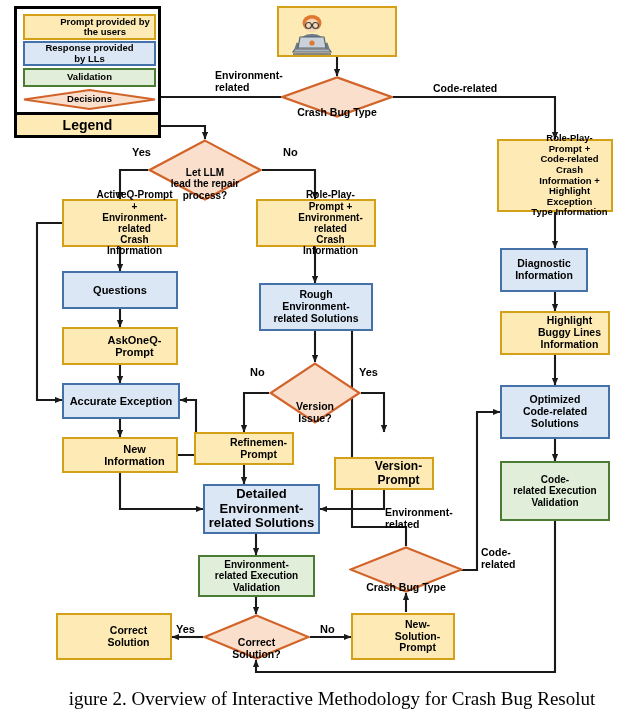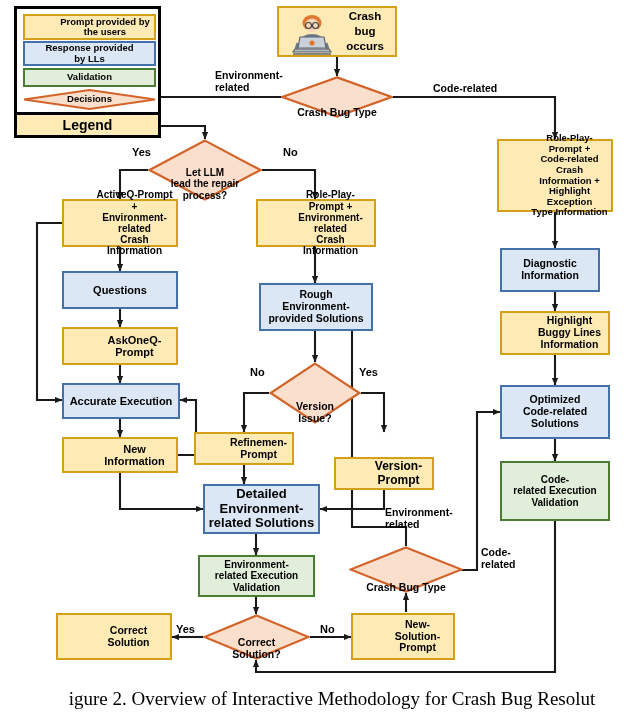--- a/index.html
+++ b/index.html
@@ -297,23 +297,20 @@
       <path d="M12,30 q2,-9 13,-9 q11,0 13,9 l0,4 l-26,0 z" fill="#6b7a8a"></path>
 
       <path d="M11,30 l-2,6 M39,30 l2,6" stroke="#6b7a8a" stroke-width="3" fill="none"></path>
 
       <path d="M13,24 l24,0 l2,11 l-28,0 z" fill="#c9d2da" stroke="#5a6470" stroke-width="1.2"></path>
       <circle cx="25" cy="30" r="2.6" fill="#e0772f"></circle>
 
       <path d="M8,36 l34,0 l2,3 l-38,0 z" fill="#aeb7c0" stroke="#5a6470" stroke-width="1.2"></path>
       <line x1="6" y1="41" x2="44" y2="41" stroke="#5a6470" stroke-width="1.6"></line>
     </svg>
-    <span class="boxtext">Crash
-bug
-occurs</span>
   </div>
 
   <div class="decision" id="cbt-top" style="left:281px; top:76px; width:112px; height:42px; font-size:10.5px;">
     <svg class="dshape" viewBox="0 0 112 42" preserveAspectRatio="none">
       <polygon points="56,1.4 110.6,21 56,40.6 1.4,21" fill="#fadfcc" stroke="#d2642a" stroke-width="2.2"></polygon>
     </svg>
     <span class="dlabel">Crash Bug Type</span>
   </div>
 
   <div class="decision" id="let-llm" style="left:148px; top:139px; width:114px; height:62px; font-size:10px;">
@@ -333,37 +330,37 @@
 
   <div class="node response" style="left:62px; top:271px; width:116px; height:38px; font-size:11px;">
     <span>Questions</span>
   </div>
 
   <div class="node prompt" style="left:62px; top:327px; width:116px; height:38px; font-size:11px;">
     <span>AskOneQ-Prompt</span>
   </div>
 
   <div class="node response" style="left:62px; top:383px; width:118px; height:36px; font-size:11px;">
-    <span>Accurate Execution</span>
+    <span>Accurate Exception</span>
   </div>
 
   <div class="node prompt" style="left:62px; top:437px; width:116px; height:36px; font-size:11px;">
     <span>New Information</span>
   </div>
 
   <div class="node prompt" style="left:256px; top:199px; width:120px; height:48px; font-size:10px;">
     <span>Role-Play-Prompt +
 Environment-related
 Crash Information</span>
   </div>
 
   <div class="node response" style="left:259px; top:283px; width:114px; height:48px; font-size:10.5px;">
     <span>Rough
 Environment-
-provided Solutions</span>
+related Solutions</span>
   </div>
 
   <div class="decision" id="version-issue" style="left:269px; top:362px; width:92px; height:62px; font-size:10.5px;">
     <svg class="dshape" viewBox="0 0 92 62" preserveAspectRatio="none">
       <polygon points="46,1.6 90.4,31 46,60.4 1.6,31" fill="#fadfcc" stroke="#d2642a" stroke-width="2.2"></polygon>
     </svg>
     <span class="dlabel">Version
 Issue?</span>
   </div>
 
@@ -412,21 +409,21 @@
   </div>
 
   <div class="node prompt" style="left:497px; top:139px; width:116px; height:73px; font-size:9.5px;">
     <span>Role-Play-Prompt +
 Code-related Crash
 Information +
 Highlight Exception
 Type Information</span>
   </div>
 
-  <div class="node response" style="left:500px; top:248px; width:100px; height:44px; font-size:10.5px;">
+  <div class="node response" style="left:500px; top:248px; width:88px; height:44px; font-size:10.5px;">
     <span>Diagnostic
 Information</span>
   </div>
 
   <div class="node prompt" style="left:500px; top:311px; width:110px; height:44px; font-size:10.5px;">
     <span>Highlight
 Buggy Lines
 Information</span>
   </div>
 

